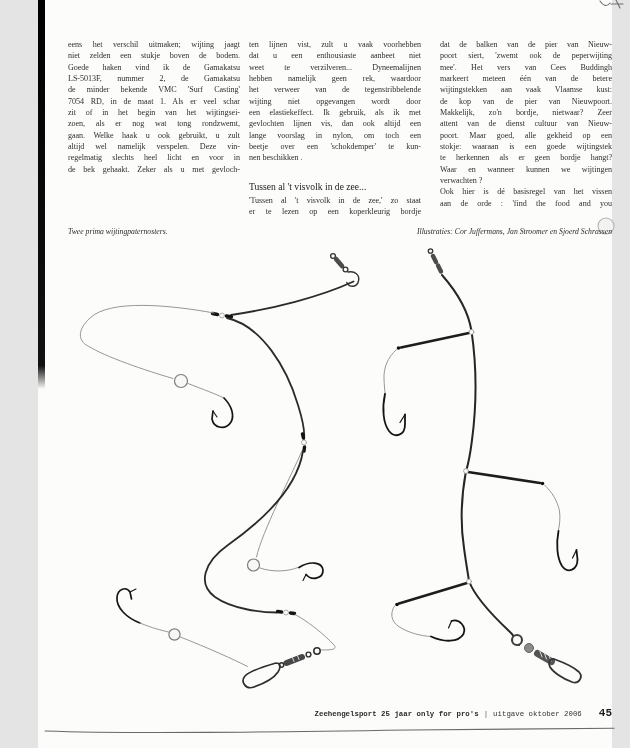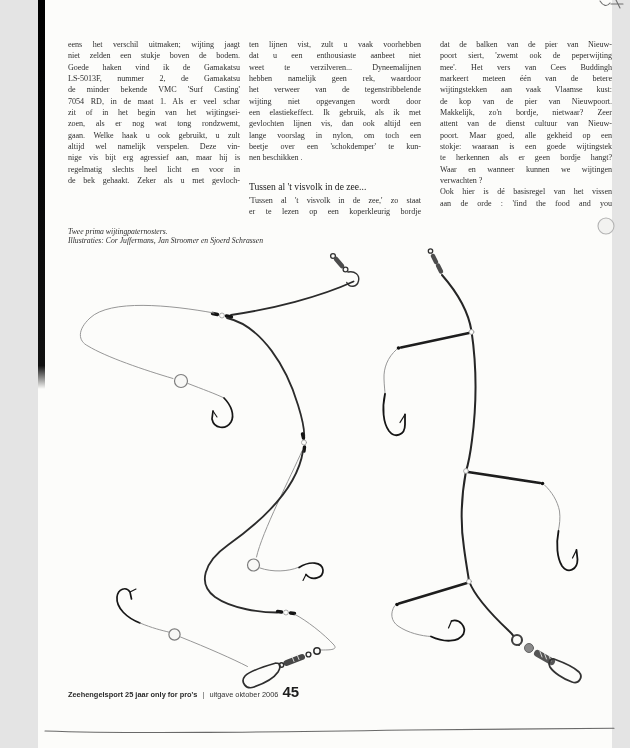--- a/index.html
+++ b/index.html
@@ -24,31 +24,31 @@
   }
   .col1{left:68px;} .col2{left:249px;} .col3{left:440px;}
   .tline{text-align:justify;text-align-last:justify;text-justify:inter-word;height:11.35px;overflow:hidden;}
   .tline.short{text-align-last:left;}
   .subhead{
     font-weight:normal;font-size:9.6px;letter-spacing:0;
     margin:17px 0 3px 0;line-height:11px;color:#222;
   }
   .caption-row{
     position:absolute;left:68px;top:227px;width:544px;
-    display:flex;justify-content:flex-start;align-items:baseline;
-    font-style:italic;font-size:7.7px;color:#2b2b2b;flex-direction:column;
+    display:flex;justify-content:space-between;align-items:baseline;
+    font-style:italic;font-size:7.7px;color:#2b2b2b;
   }
   .footer{
-    position:absolute;left:68px;top:683px;width:544px;
-    display:flex;align-items:baseline;
-    font-family:Liberation Sans, sans-serif;font-size:7.4px;color:#333;
+    position:absolute;left:68px;top:707px;width:544px;
+    display:flex;justify-content:flex-end;align-items:baseline;
+    font-family:Liberation Mono, monospace;font-size:7.4px;color:#333;
   }
   .footer .mag{font-weight:bold;color:#2b2b2b;}
   .footer .sep{margin:0 5px;color:#555;}
-  .footer .pagenum{font-weight:bold;font-size:15px;margin-left:4px;color:#1d1d1d;}
+  .footer .pagenum{font-weight:bold;font-size:11px;margin-left:17px;color:#1d1d1d;}
 </style>
 </head>
 <body>
 
 <div class="page">
   <div class="scan-bar"></div>
 </div>
 
 <svg class="art" viewBox="0 0 630 748">
 
@@ -163,21 +163,20 @@
     <div class="tline">eens het verschil uitmaken; wijting jaagt</div>
     <div class="tline">niet zelden een stukje boven de bodem.</div>
     <div class="tline">Goede haken vind ik de Gamakatsu</div>
     <div class="tline">LS-5013F, nummer 2, de Gamakatsu</div>
     <div class="tline">de minder bekende VMC 'Surf Casting'</div>
     <div class="tline">7054 RD, in de maat 1. Als er veel schar</div>
     <div class="tline">zit of in het begin van het wijtingsei-</div>
     <div class="tline">zoen, als er nog wat tong rondzwemt,</div>
     <div class="tline">gaan. Welke haak u ook gebruikt, u zult</div>
     <div class="tline">altijd wel namelijk verspelen. Deze vin-</div>
-    <div class="tline">nige vis bijt erg agressief aan, maar hij is</div>
     <div class="tline">regelmatig slechts heel licht en voor in</div>
     <div class="tline">de bek gehaakt. Zeker als u met gevloch-</div>
   </div>
 
 <div class="col col2">
   <div>
       <div class="tline">ten lijnen vist, zult u vaak voorhebben</div>
       <div class="tline">dat u een enthousiaste aanbeet niet</div>
       <div class="tline">weet te verzilveren... Dyneemalijnen</div>
       <div class="tline">hebben namelijk geen rek, waardoor</div>

